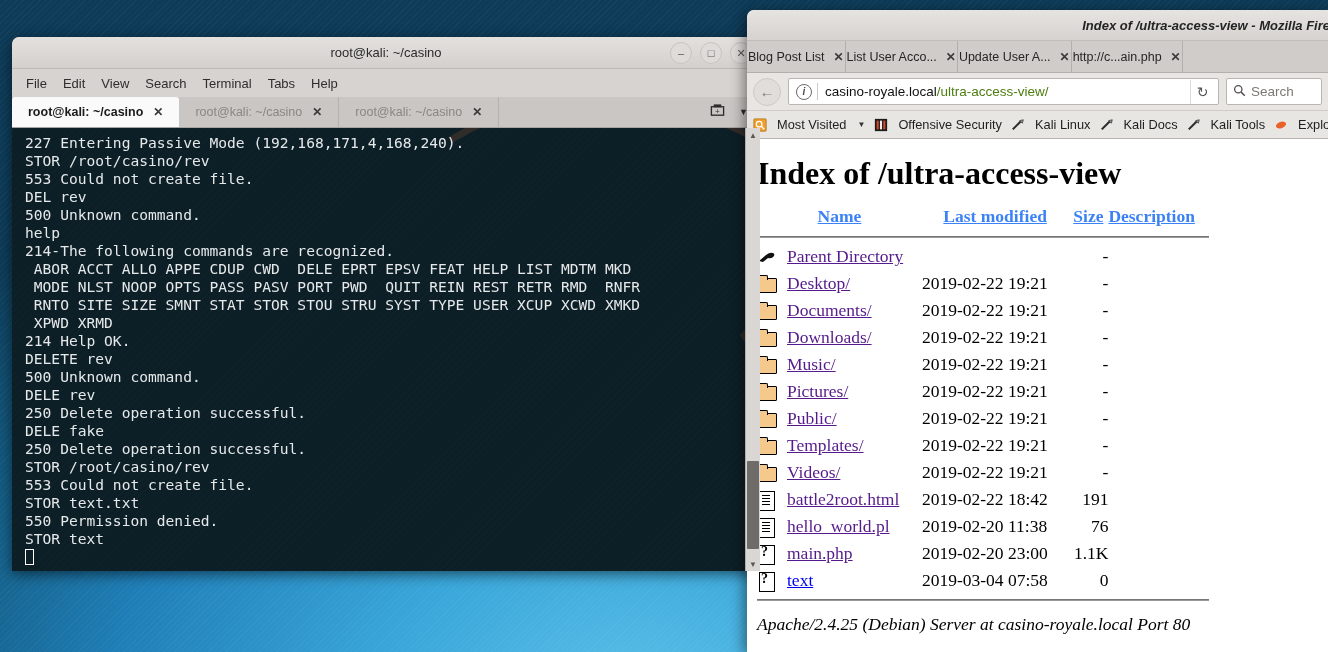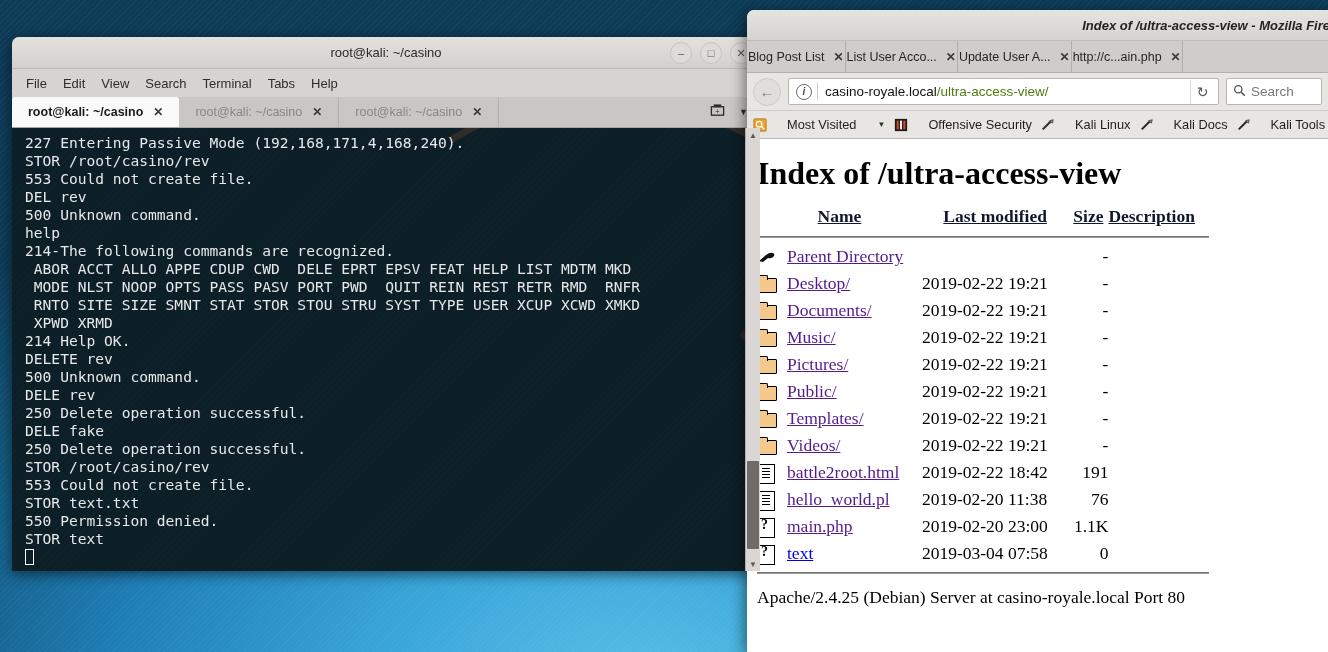--- a/index.html
+++ b/index.html
@@ -221,57 +221,57 @@
   .ff-bookmarks {
     height: 28px;
     background: #e8e6e3;
     display: flex; align-items: center;
     gap: 3px; padding: 0 3px;
     border-bottom: 1px solid #b8b4b1;
     font-size: 12.8px; color: #1e1e1e;
     overflow: hidden;
     white-space: nowrap;
   }
-  .bm { display: flex; align-items: center; gap: 20px; padding: 1px 3px; flex: 0 0 auto; }
+  .bm { display: flex; align-items: center; gap: 10px; padding: 1px 3px; flex: 0 0 auto; }
   .bm-ico { width: 14px; height: 14px; flex: 0 0 auto; display:flex; align-items:center; justify-content:center;}
   .chev { font-size: 8px; margin-left: 1px; color:#333;}
 
   .ff-content {
     background: #fff;
     height: calc(642px - 31px - 32px - 38px - 28px);
     padding: 10px 0 0 10px;
     position: relative;
     overflow: hidden;
     font-family: "Liberation Serif", serif;
   }
   h1.idx-title {
     font-family: "Liberation Serif", serif;
     font-size: 32px; font-weight: bold;
     margin: 6px 0 14px 0; color: #000;
   }
   table.idx { border-collapse: collapse; font-family: "Liberation Serif", serif; font-size: 17.5px; }
   table.idx th { padding: 0 0 4px 0; }
-  table.idx th a { color: #0f172a; text-decoration: underline; font-weight: bold; }
+  table.idx th a { color: #3b82f6; text-decoration: underline; font-weight: bold; }
   table.idx td { padding: 2px 0; white-space: nowrap; vertical-align: middle; }
   .c-icon { width: 30px; text-align: left; padding-right: 2px; }
   .c-name { padding-right: 14px; }
   .c-date { padding-right: 16px; text-align: left; }
   .c-size { text-align: right; padding-right: 10px; }
   .c-desc { text-align: left; }
   td.c-name a { color: #551a8b; text-decoration: underline; }
   td.c-name a.unvisited { color: #0000ee; }
   th.h-name { text-align: center; padding-left: 30px;}
   th.h-date { text-align: center; }
   th.h-size { text-align: center; }
   th.h-desc { text-align: left; }
   .hr-row td { padding: 0; }
   .hr { height: 2px; background: #999; border-top: 1px solid #777; width: 452px; margin: 3px 0; }
   .apache-footer {
     font-family: "Liberation Serif", serif;
-    font-size: 17.5px; color: #000;
+    font-style: italic; font-size: 17.5px; color: #000;
     margin-top: 8px;
   }
   
   .ico { display:inline-block; width: 20px; height: 22px; position: relative; vertical-align: middle;}
   .ico-folder::before {
     content:""; position:absolute; left:0; top:5px; width:18px; height:13px;
     background:#f5c98b; border:1.6px solid #000; border-radius:1px;
   }
   .ico-folder::after {
     content:""; position:absolute; left:1px; top:2px; width:8px; height:4px;
@@ -527,20 +527,27 @@
           </tr>
           <tr>
             <td class="c-icon"><span class="ico ico-folder"></span></td>
             <td class="c-name"><a href="#" class="">Documents/</a></td>
             <td class="c-date">2019-02-22 19:21</td>
             <td class="c-size">-</td>
             <td class="c-desc"></td>
           </tr>
           <tr>
             <td class="c-icon"><span class="ico ico-folder"></span></td>
+            <td class="c-name"><a href="#" class="">Downloads/</a></td>
+            <td class="c-date">2019-02-22 19:21</td>
+            <td class="c-size">-</td>
+            <td class="c-desc"></td>
+          </tr>
+          <tr>
+            <td class="c-icon"><span class="ico ico-folder"></span></td>
             <td class="c-name"><a href="#" class="">Music/</a></td>
             <td class="c-date">2019-02-22 19:21</td>
             <td class="c-size">-</td>
             <td class="c-desc"></td>
           </tr>
           <tr>
             <td class="c-icon"><span class="ico ico-folder"></span></td>
             <td class="c-name"><a href="#" class="">Pictures/</a></td>
             <td class="c-date">2019-02-22 19:21</td>
             <td class="c-size">-</td>

